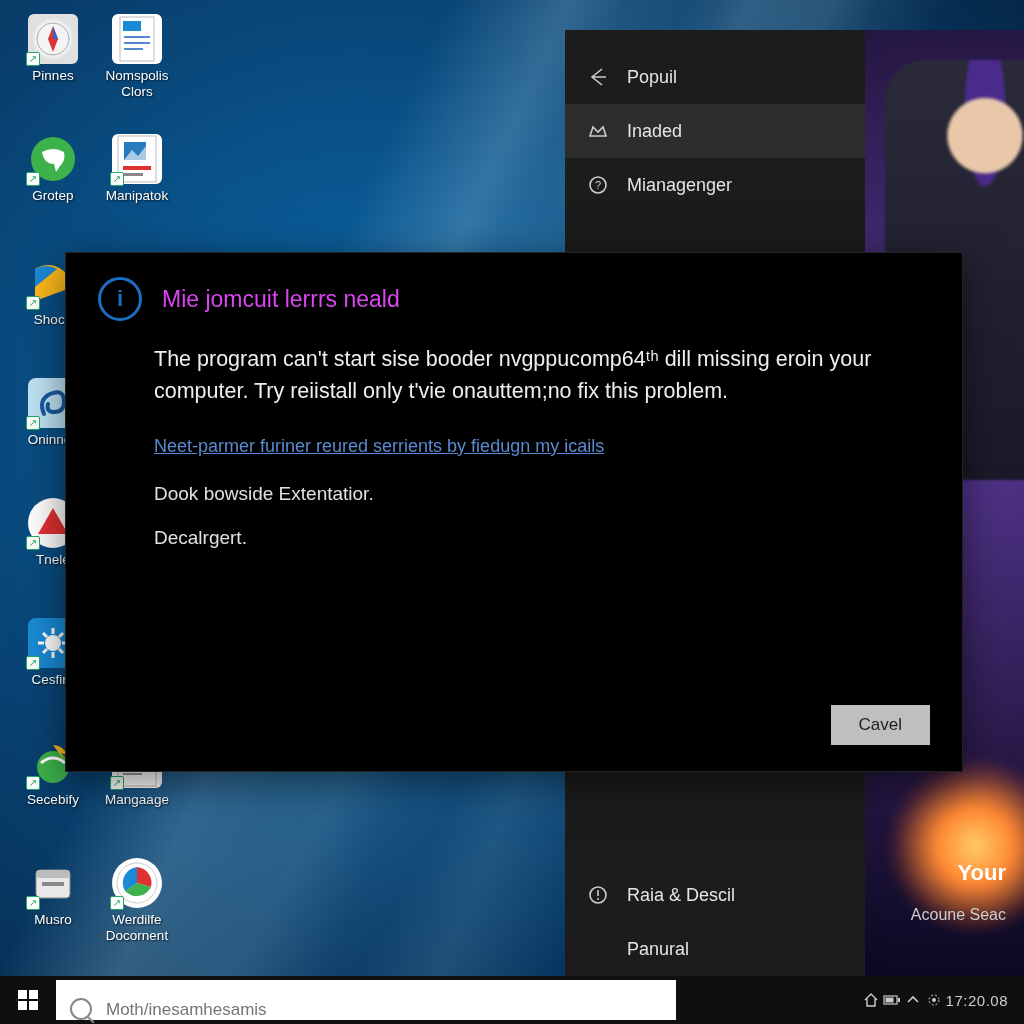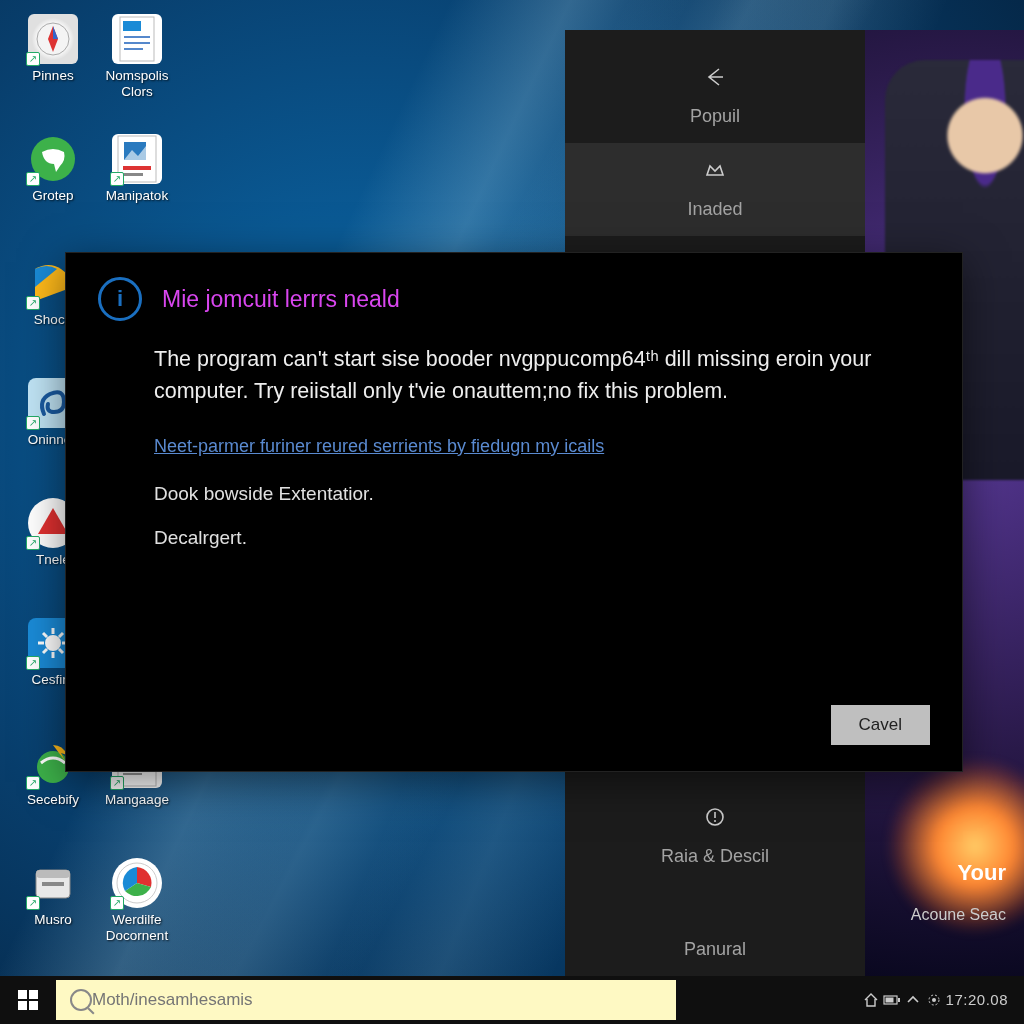--- a/index.html
+++ b/index.html
@@ -49,23 +49,22 @@
   background: #1a1a1a;
   display: flex;
 }
 .bgapp .side {
   width: 300px; background: #1c1c1c;
   display: flex; flex-direction: column;
   padding-top: 20px;
 }
 .bgapp .side .row {
   display: flex; align-items: center; gap: 18px;
-  padding: 16px 22px; font-size: 18px; color: #a3a3a3;
+  padding: 16px 22px; font-size: 18px; color: #e5e5e5;
   cursor: pointer;
-  flex-direction: column;
 }
 .bgapp .side .row.sel { background: #2d2d2d; }
 .bgapp .side .row .ic { width: 22px; height: 22px; flex: 0 0 22px; display:flex; align-items:center; justify-content:center; }
 .bgapp .hero {
   flex: 1; position: relative; overflow: hidden;
   background: radial-gradient(circle at 60% 40%, #5a3a9a 0%, #2a1a4a 60%, #0a0820 100%);
 }
 .bgapp .hero .figure {
   position:absolute; top:30px; left:20px; width:200px; height:420px;
   background:
@@ -131,37 +130,37 @@
 .taskbar .start {
   width:56px; height:100%; display:flex; align-items:center; justify-content:center;
   cursor:pointer;
 }
 .taskbar .winlogo {
   width:20px; height:20px; display:grid; grid-template: 1fr 1fr / 1fr 1fr; gap:2px;
 }
 .taskbar .winlogo span { background:#fff; }
 .taskbar .search {
   flex: 0 0 620px; height:40px;
-  background:#fef9c3;
-  display:flex; align-items:center; padding:0 14px;
+  background:#ffffff;
+  display:flex; align-items:flex-end; gap:14px; padding:0 14px;
 }
 .taskbar .search .sicon {
   width:22px; height:22px; border:2px solid #888; border-radius:50%;
   position:relative;
 }
 .taskbar .search .sicon::after {
   content:""; position:absolute; width:8px; height:2px; background:#888;
   bottom:-3px; right:-5px; transform:rotate(45deg);
 }
 .taskbar .search input {
   flex:1; background:transparent; border:none; outline:none;
   color:#888; font-size:17px;
 }
 .taskbar .tray {
-  margin-left:auto; display:flex; align-items:flex-start; gap:3px;
+  margin-left:auto; display:flex; align-items:center; gap:3px;
   padding:0 16px; color:#ccc; font-size:15px;
 }
 .taskbar .tray .ticon { width:18px; height:18px; display:flex; align-items:center; justify-content:center; }
 .taskbar .tray .clock { font-size:15px; letter-spacing:0.5px; }
 
 svg { display:block; }
 </style>
 </head>
 <body>
 

